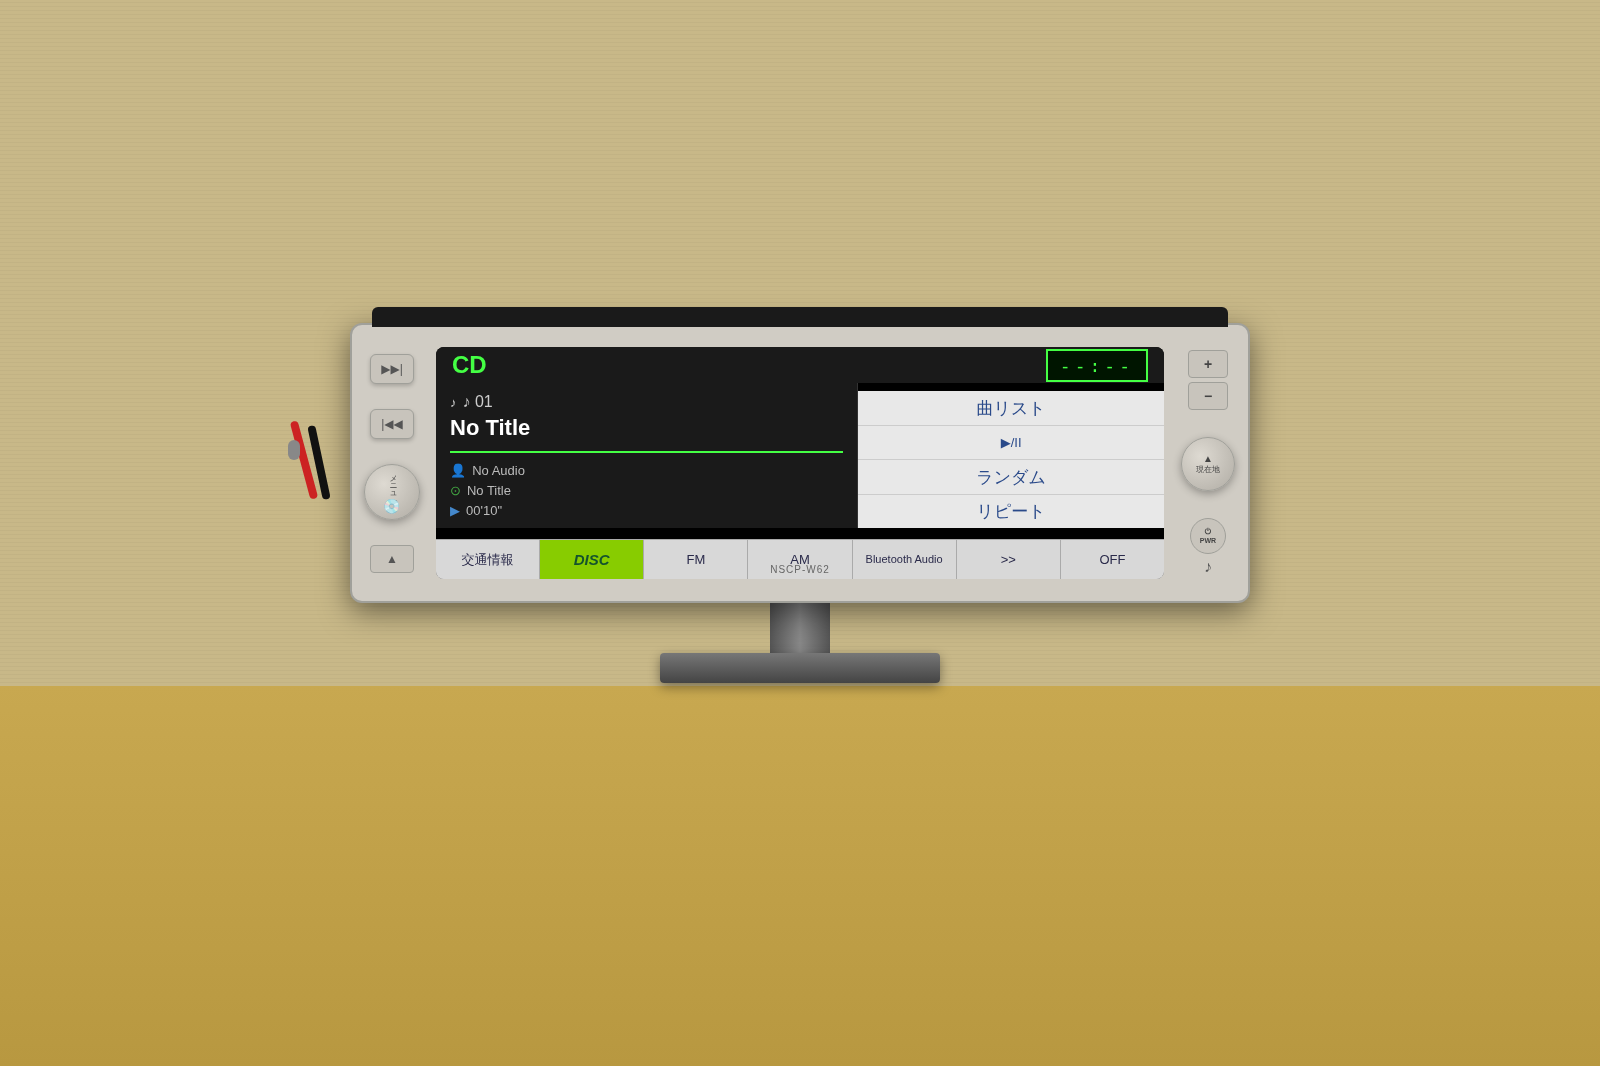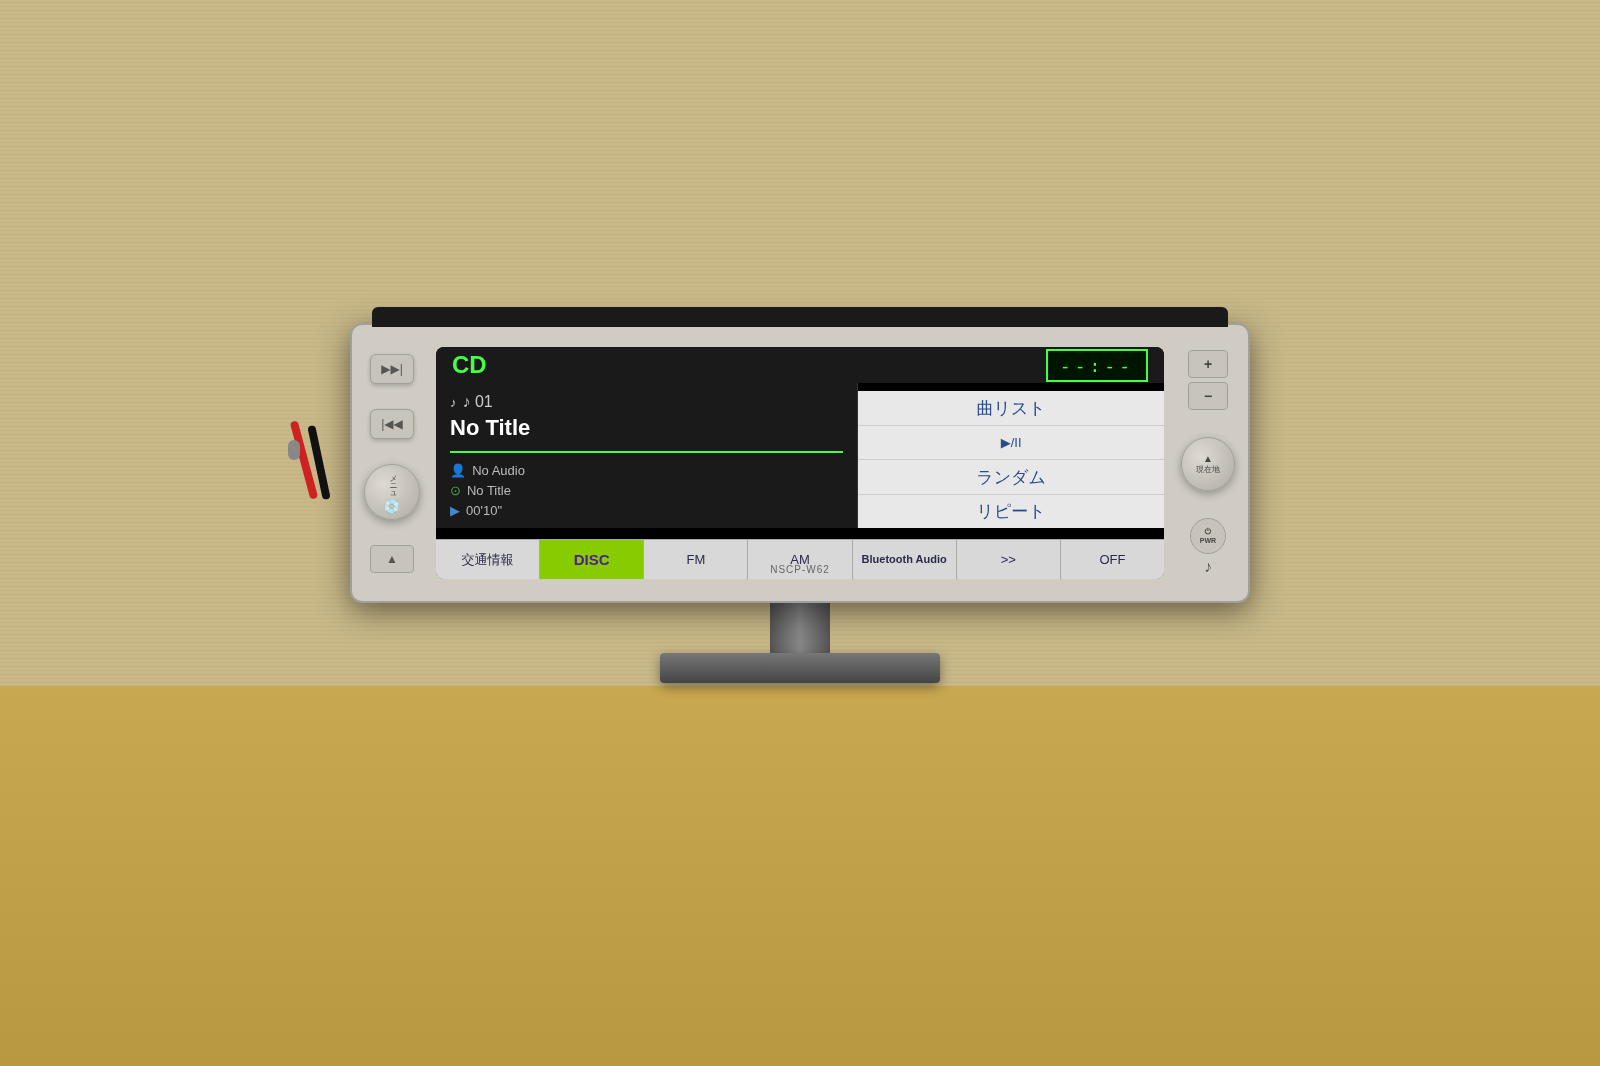--- a/index.html
+++ b/index.html
@@ -301,23 +301,24 @@
       color: #2a2a4a;
       border-right: 1px solid #aaa;
       cursor: pointer;
       background: #d8d8d8;
       text-align: center;
       line-height: 1.2;
     }
 
     .tab-item.active {
       background: #88cc00;
-      color: #4c1d95;
+      color: #14532d;
       font-weight: bold;
       font-size: 15px;
+      font-style: italic;
     }
 
     .tab-item:last-child {
       border-right: none;
     }
 
     
     .model-label {
       position: absolute;
       bottom: 4px;
@@ -485,21 +486,21 @@
           </div>
           <div class="tab-item active">
             <span>DISC</span>
           </div>
           <div class="tab-item">
             <span>FM</span>
           </div>
           <div class="tab-item">
             <span>AM</span>
           </div>
-          <div class="tab-item" style="font-size:11px;font-weight:bold;">
+          <div class="tab-item" style="font-size:11px;">
             <span>Bluetooth Audio</span>
           </div>
           <div class="tab-item">
             <span>&gt;&gt;</span>
           </div>
           <div class="tab-item">
             <span>OFF</span>
           </div>
         </div>
 

